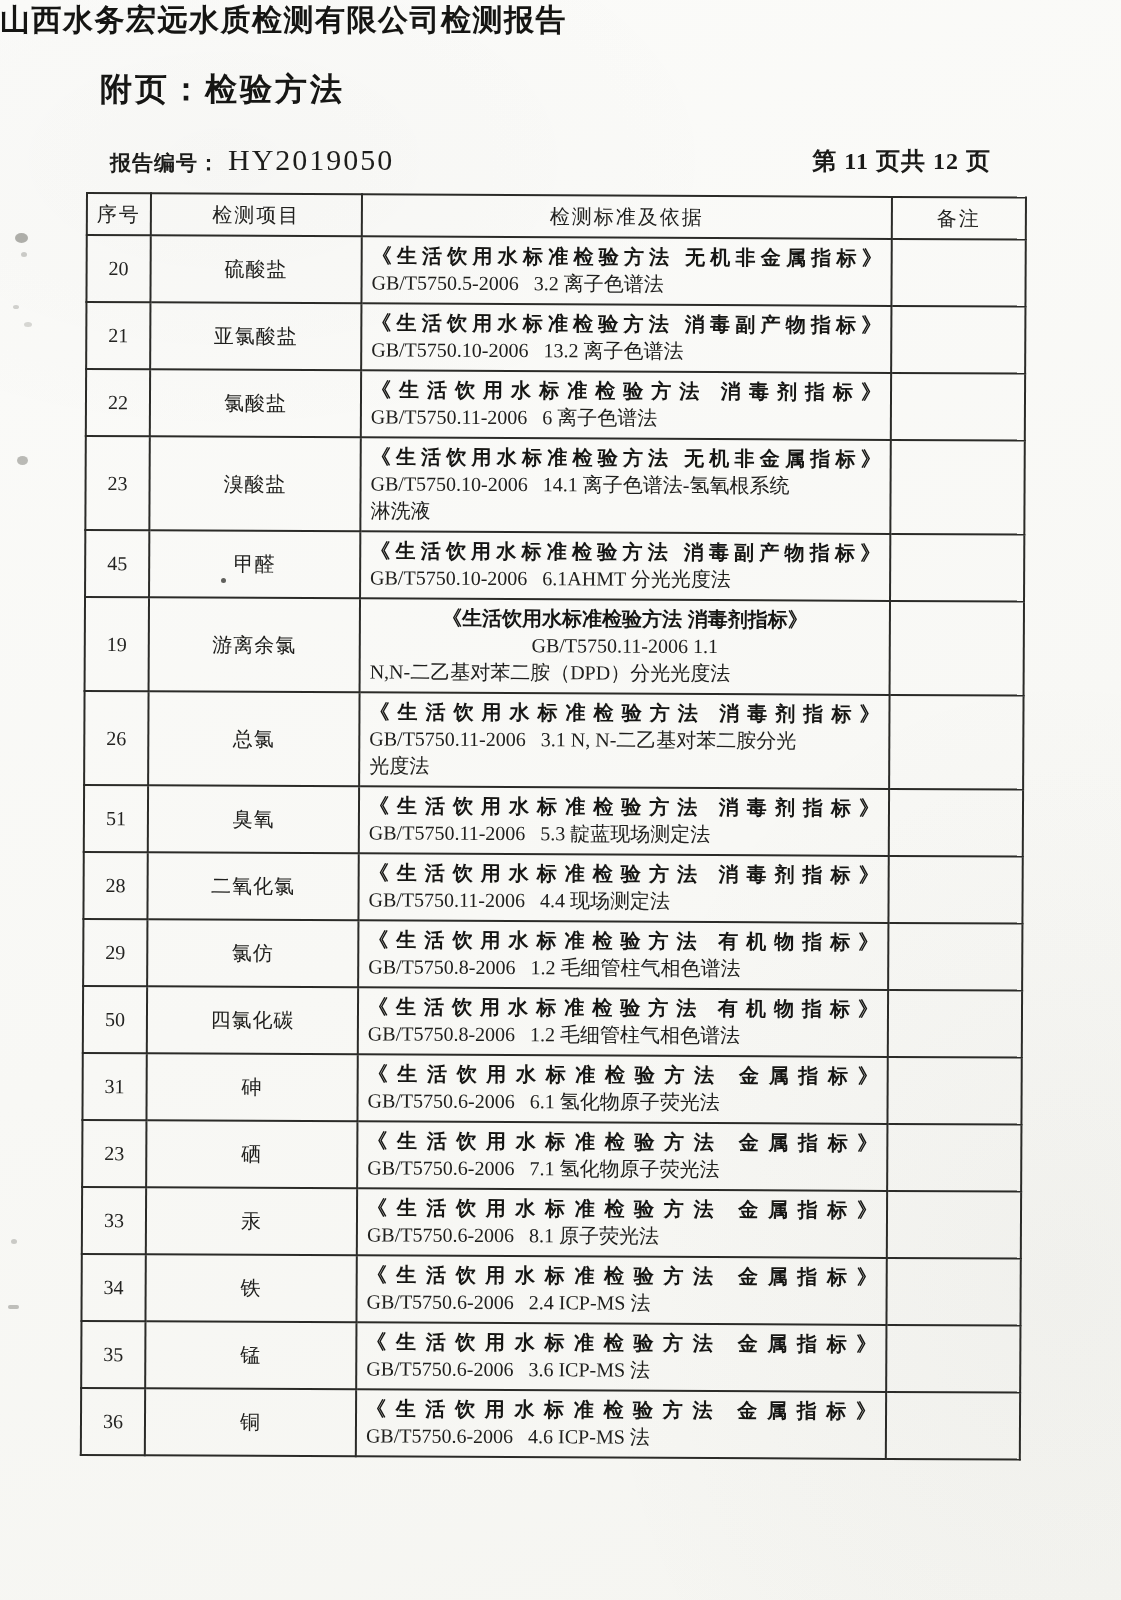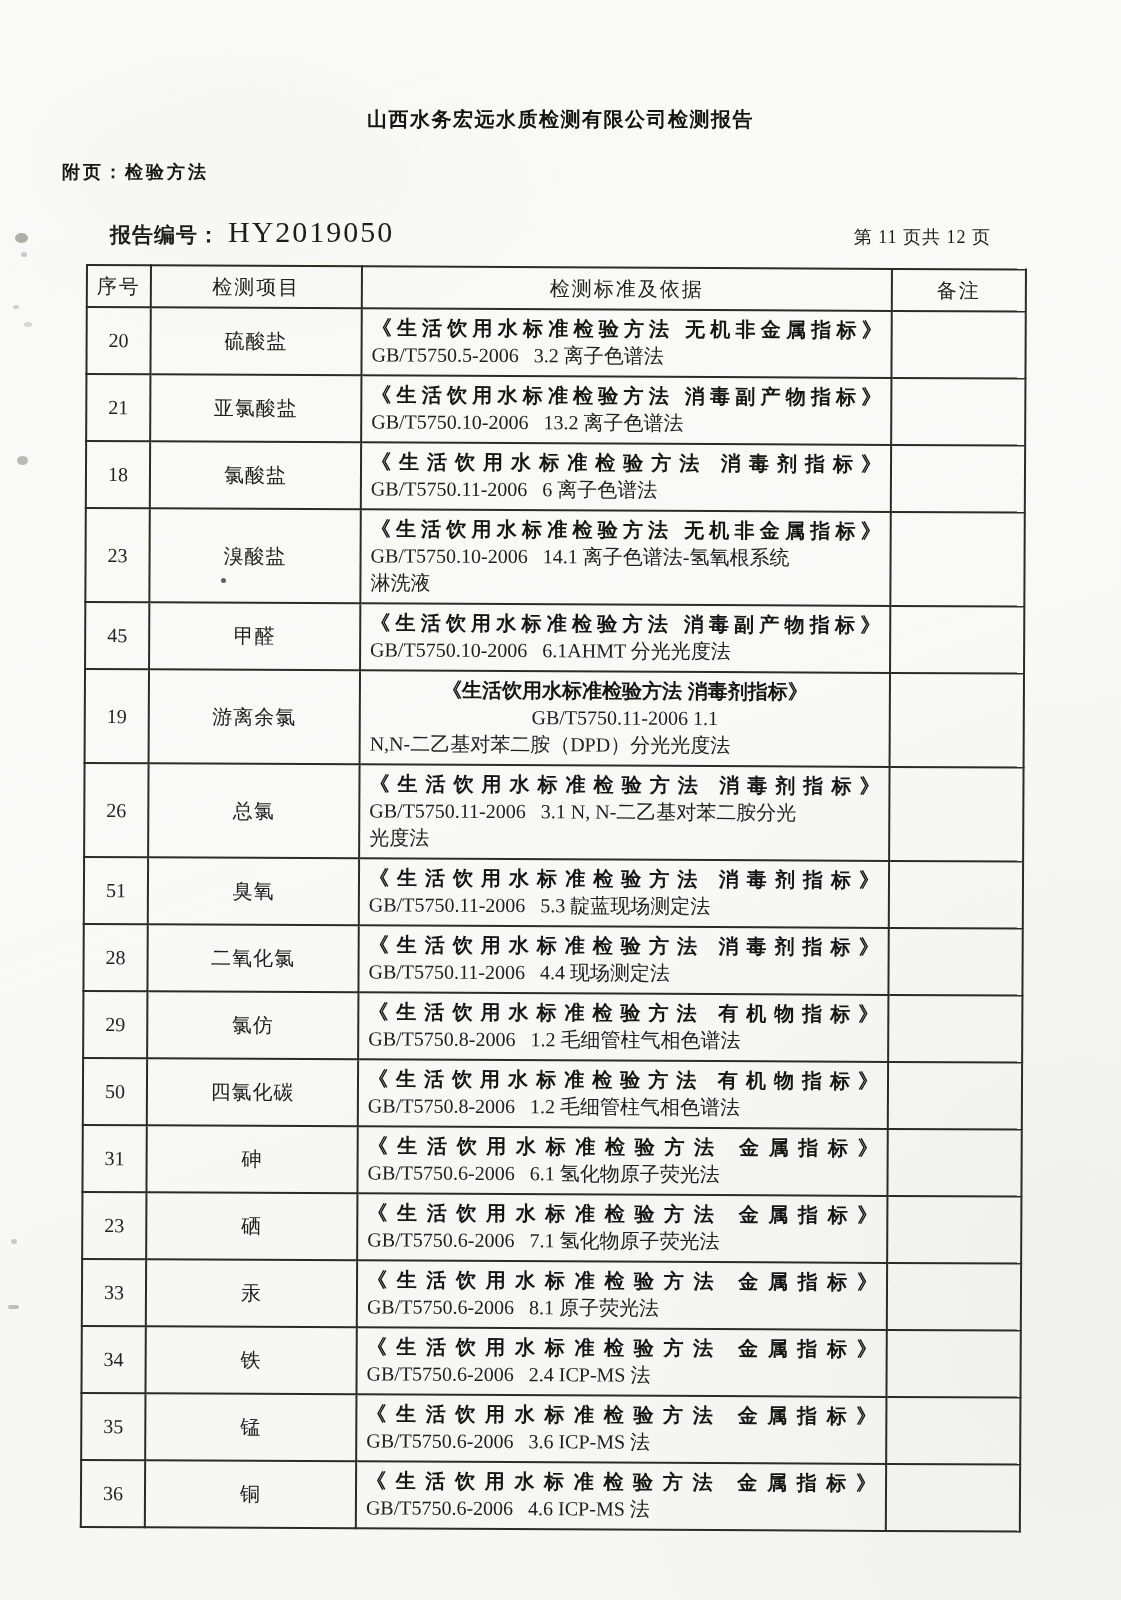--- a/index.html
+++ b/index.html
@@ -13,31 +13,30 @@
     margin: 0 auto;
     overflow: hidden;
     color: #1d1d1b;
     background:
       radial-gradient(ellipse 900px 500px at 20% 10%, rgba(0,0,0,0.015), transparent 60%),
       radial-gradient(ellipse 700px 900px at 95% 80%, rgba(60,60,50,0.03), transparent 70%),
       linear-gradient(160deg, #fbfbf9 0%, #f8f8f5 55%, #f5f5f1 100%);
   }
 
   .report-title {
-    padding-top: 106px;
-    text-align: center;
-    font-size: 20px;
+    text-align: left;
+    font-size: 30px;
     font-weight: bold;
     letter-spacing: 1.5px;
     color: #151513;
   }
 
   .appendix-label {
-    margin: 27px 0 0 62px;
-    font-size: 18px;
+    margin: 27px 0 0 100px;
+    font-size: 32px;
     font-weight: bold;
     letter-spacing: 3px;
     color: #161614;
   }
 
   .meta-row {
     display: flex;
     justify-content: space-between;
     align-items: flex-end;
     margin: 31px 130px 0 110px;
@@ -49,23 +48,24 @@
     text-align: right;
   }
   .report-no-value {
     font-family: "Liberation Serif", serif;
     font-size: 30px;
     letter-spacing: 2px;
     margin-left: 8px;
   }
   .page-indicator {
     font-family: "Liberation Serif", serif;
-    font-size: 18px;
+    font-size: 24px;
     letter-spacing: 1px;
     color: #1a1a18;
+    font-weight: bold;
   }
 
   table.methods {
     border-collapse: collapse;
     width: 939px;
     margin: 15px 0 0 86px;
     table-layout: fixed;
     transform: rotate(0.28deg);
     transform-origin: 0 0;
   }
@@ -192,21 +192,21 @@
       <td class="c-no">21</td>
       <td class="c-item">亚氯酸盐</td>
       <td class="c-std">
             <div class="std-line std-first">《生活饮用水标准检验方法 消毒副产物指标》</div>
             <div class="std-line std-rest">GB/T5750.10-2006   13.2 离子色谱法</div>
           </td>
       <td class="c-remark"></td>
     </tr>
 
     <tr>
-      <td class="c-no">18</td>
+      <td class="c-no">22</td>
       <td class="c-item">氯酸盐</td>
       <td class="c-std">
             <div class="std-line std-first">《生活饮用水标准检验方法 消毒剂指标》</div>
             <div class="std-line std-rest">GB/T5750.11-2006   6 离子色谱法</div>
           </td>
       <td class="c-remark"></td>
     </tr>
 
     <tr>
       <td class="c-no">23</td>

